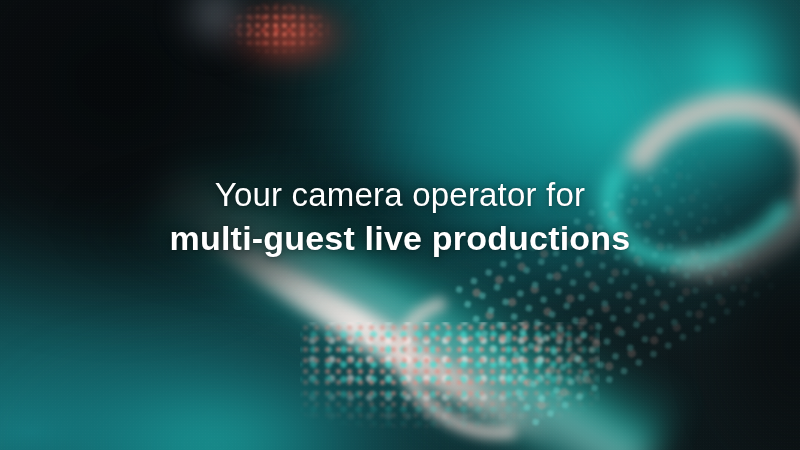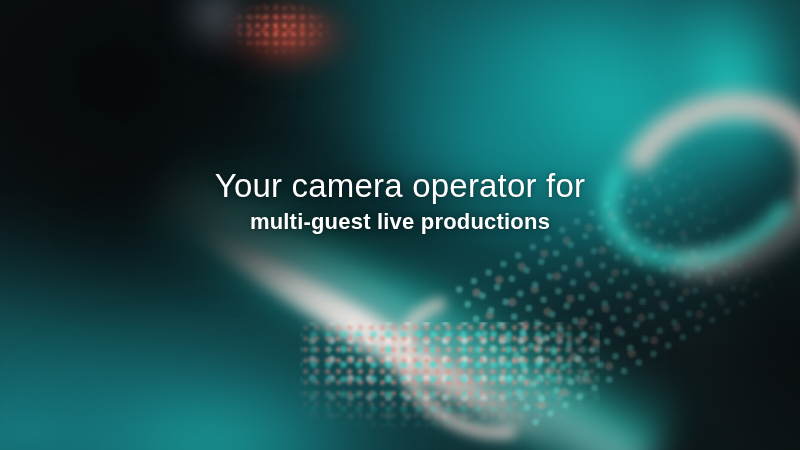--- a/index.html
+++ b/index.html
@@ -249,39 +249,39 @@
     background-image:
       radial-gradient(rgba(255,255,255,0.025) 1px, rgba(0,0,0,0) 1px);
     background-size: 3px 3px;
     opacity: 0.6;
   }
 
   
   #headline {
     position: absolute;
     left: 0;
-    top: 167px;
+    top: 176px;
     width: 800px;
     text-align: center;
     line-height: 1.18;
     z-index: 5;
   }
   .hl-line {
     display: block;
     color: #ffffff;
     letter-spacing: 0.2px;
     text-shadow: 0 1px 10px rgba(0,0,0,0.45), 0 0 2px rgba(0,0,0,0.30);
     white-space: nowrap;
   }
   #hl-line-1 {
     font-size: 33px;
     font-weight: 400;
   }
   #hl-line-2 {
-    font-size: 22px;
+    font-size: 34px;
     font-weight: 700;
     margin-top: 3px;
   }
 </style>
 </head>
 <body>
 
 <div id="stage">
 
   <div class="bg-layer" id="bg-base"></div>

